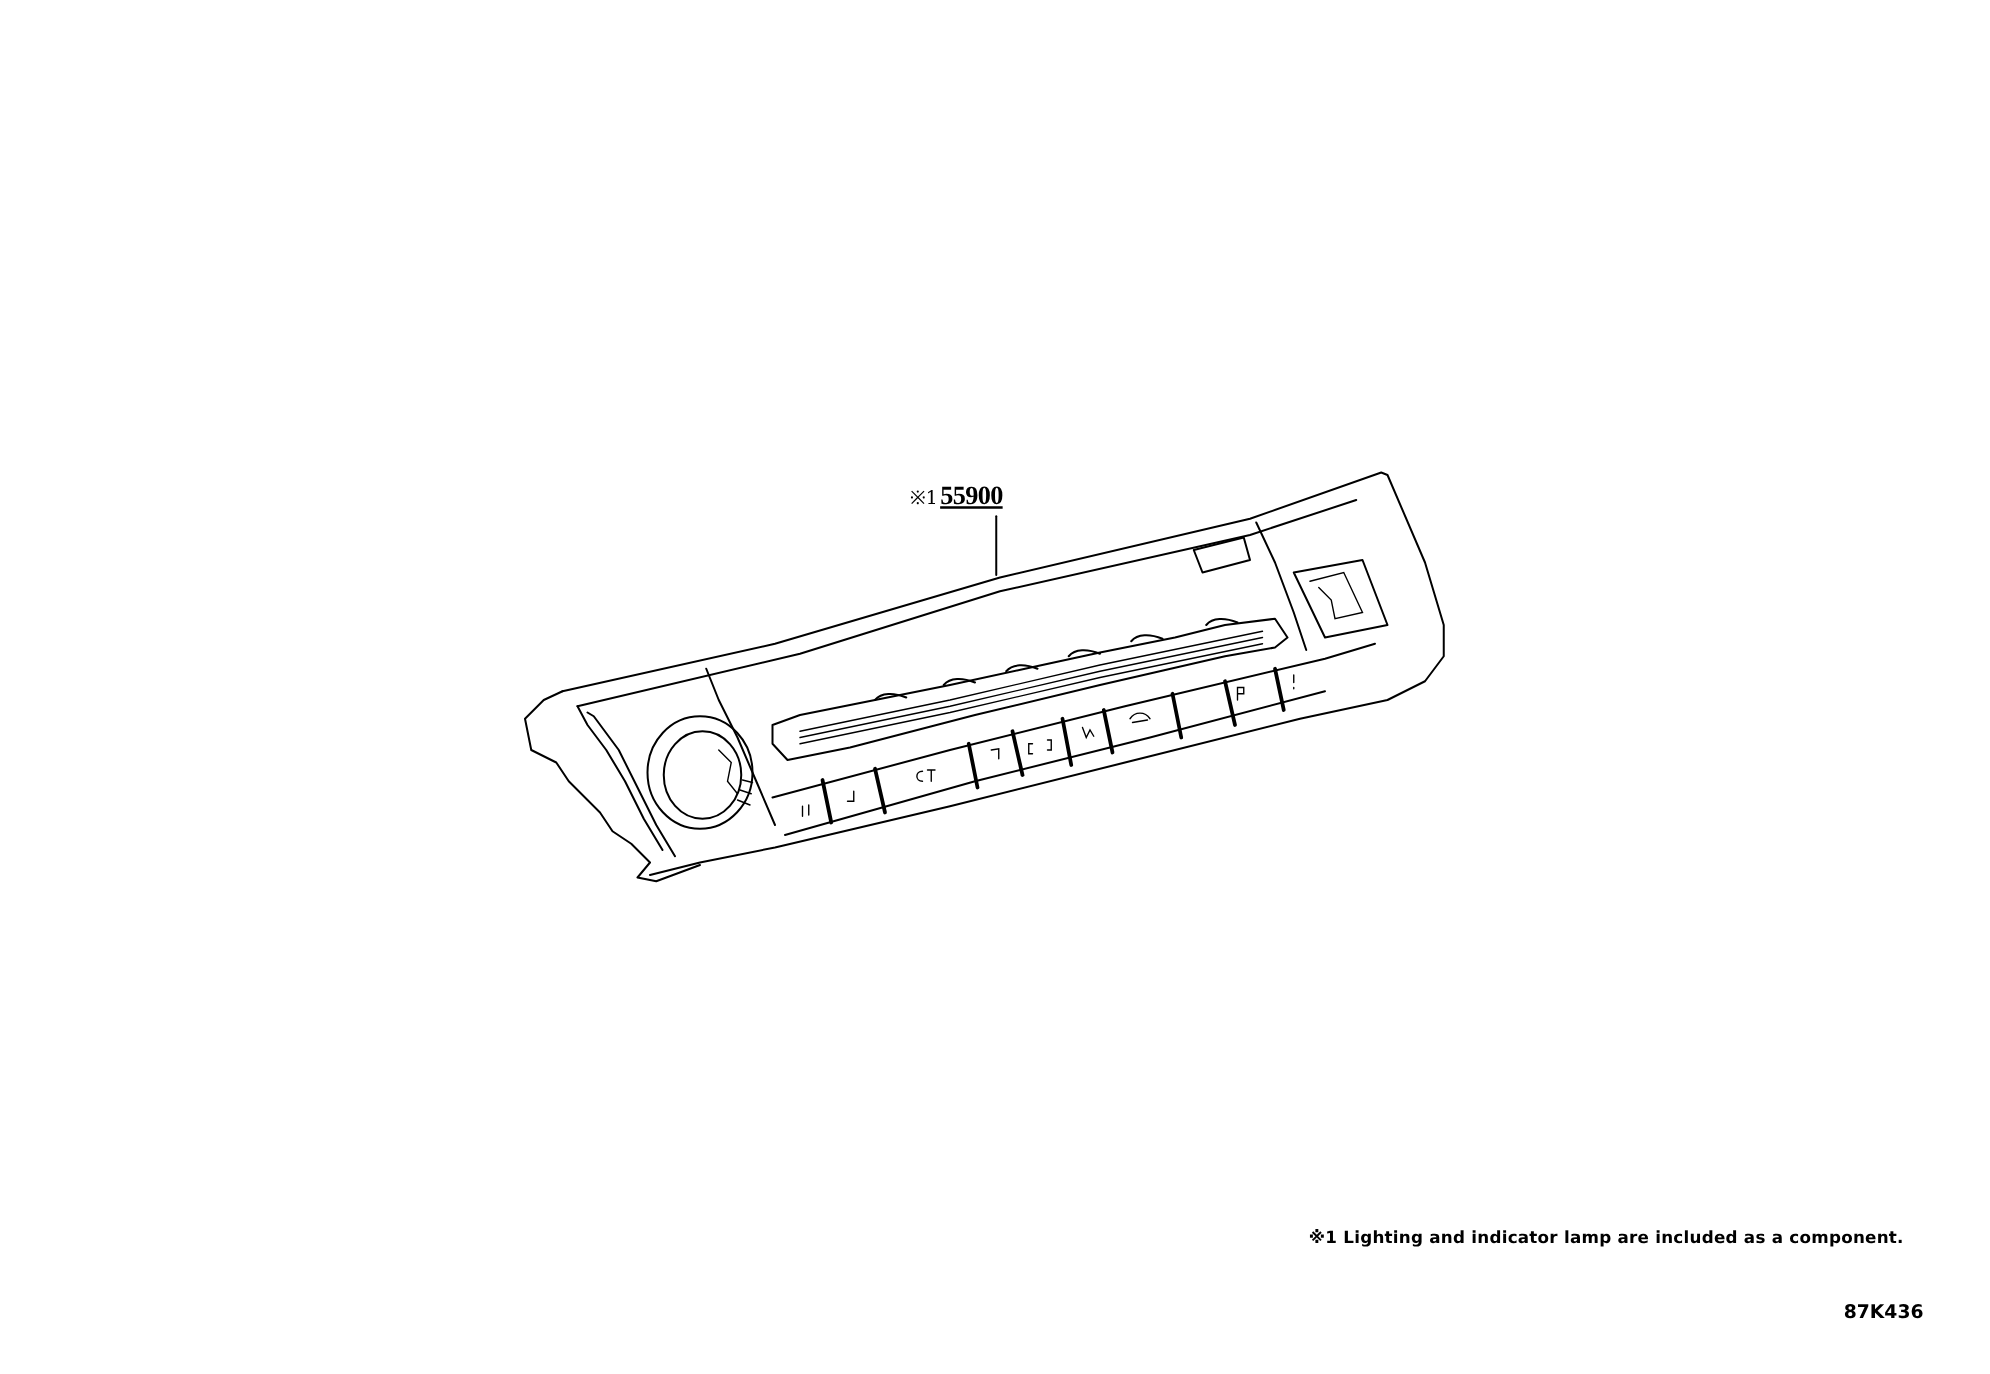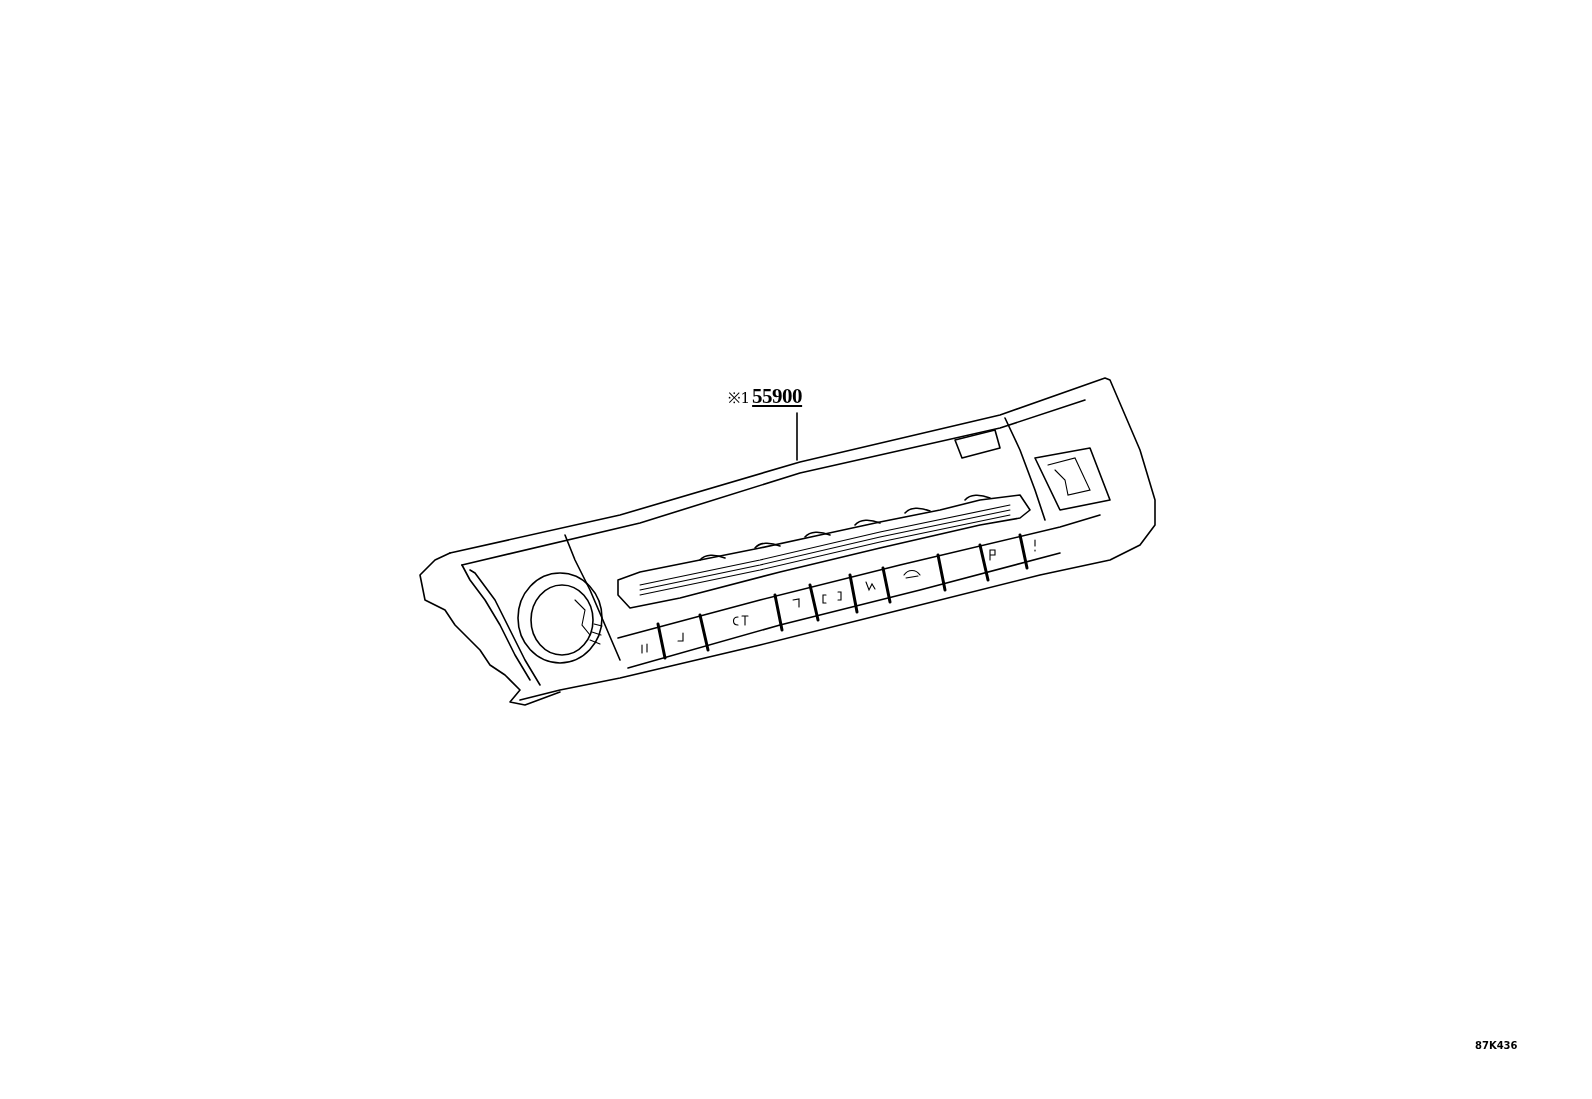--- a/index.html
+++ b/index.html
@@ -4,21 +4,21 @@
   <style>
     html, body { margin: 0; padding: 0; background: #ffffff; }
     body { width: 1592px; height: 1099px; position: relative; overflow: hidden; font-family: "Liberation Sans", sans-serif; color: #000; }
     .drawing { position: absolute; left: 0; top: 0; width: 1592px; height: 1099px; }
     .callout { position: absolute; left: 728px; top: 384px; display: flex; align-items: baseline; gap: 2px; }
     .callout .mark { font-family: "DejaVu Serif", serif; font-size: 15px; }
     .callout .part { font-family: "Liberation Serif", serif; font-weight: bold; font-size: 21px; letter-spacing: -0.5px; text-decoration: underline; }
     .notes { position: absolute; left: 1047px; top: 980px; font-family: "DejaVu Sans", sans-serif; font-weight: bold; line-height: 22px; }
     .notes .jp { font-size: 14.5px; letter-spacing: 0.3px; }
     .notes .en { font-size: 13.4px; letter-spacing: 0.2px; }
-    .code { position: absolute; left: 1475px; top: 1040px; font-family: "DejaVu Sans", sans-serif; font-weight: bold; font-size: 10px; }
+    .code { position: absolute; left: 1475px; top: 1040px; font-family: "DejaVu Sans", sans-serif; font-weight: bold; font-size: 15px; }
     svg .o { fill: none; stroke: #000; stroke-width: 1.6; stroke-linejoin: round; stroke-linecap: round; }
     svg .t { fill: none; stroke: #000; stroke-width: 1.1; stroke-linecap: round; }
     svg .b { fill: none; stroke: #000; stroke-width: 3; stroke-linecap: round; }
   </style>
 </head>
 <body>
 
 <svg class="drawing" viewBox="0 0 1592 1099" xmlns="http://www.w3.org/2000/svg">
 
   <line class="o" x1="797" y1="413" x2="797" y2="460"></line>
@@ -80,15 +80,16 @@
   <polygon class="o" points="1035,458 1090,448 1110,500 1060,510"></polygon>
   <polyline class="t" points="1048,465 1075,458 1090,490 1068,495 1065,480 1055,470"></polyline>
 </svg>
 
 <div class="callout">
   <span class="mark">※1</span>
   <span class="part">55900</span>
 </div>
 
 <div class="notes">
+  <div class="en">※1 Lighting and indicator lamp are included as a component.</div>
 </div>
 
 <div class="code">87K436</div>
 
 </body></html>

